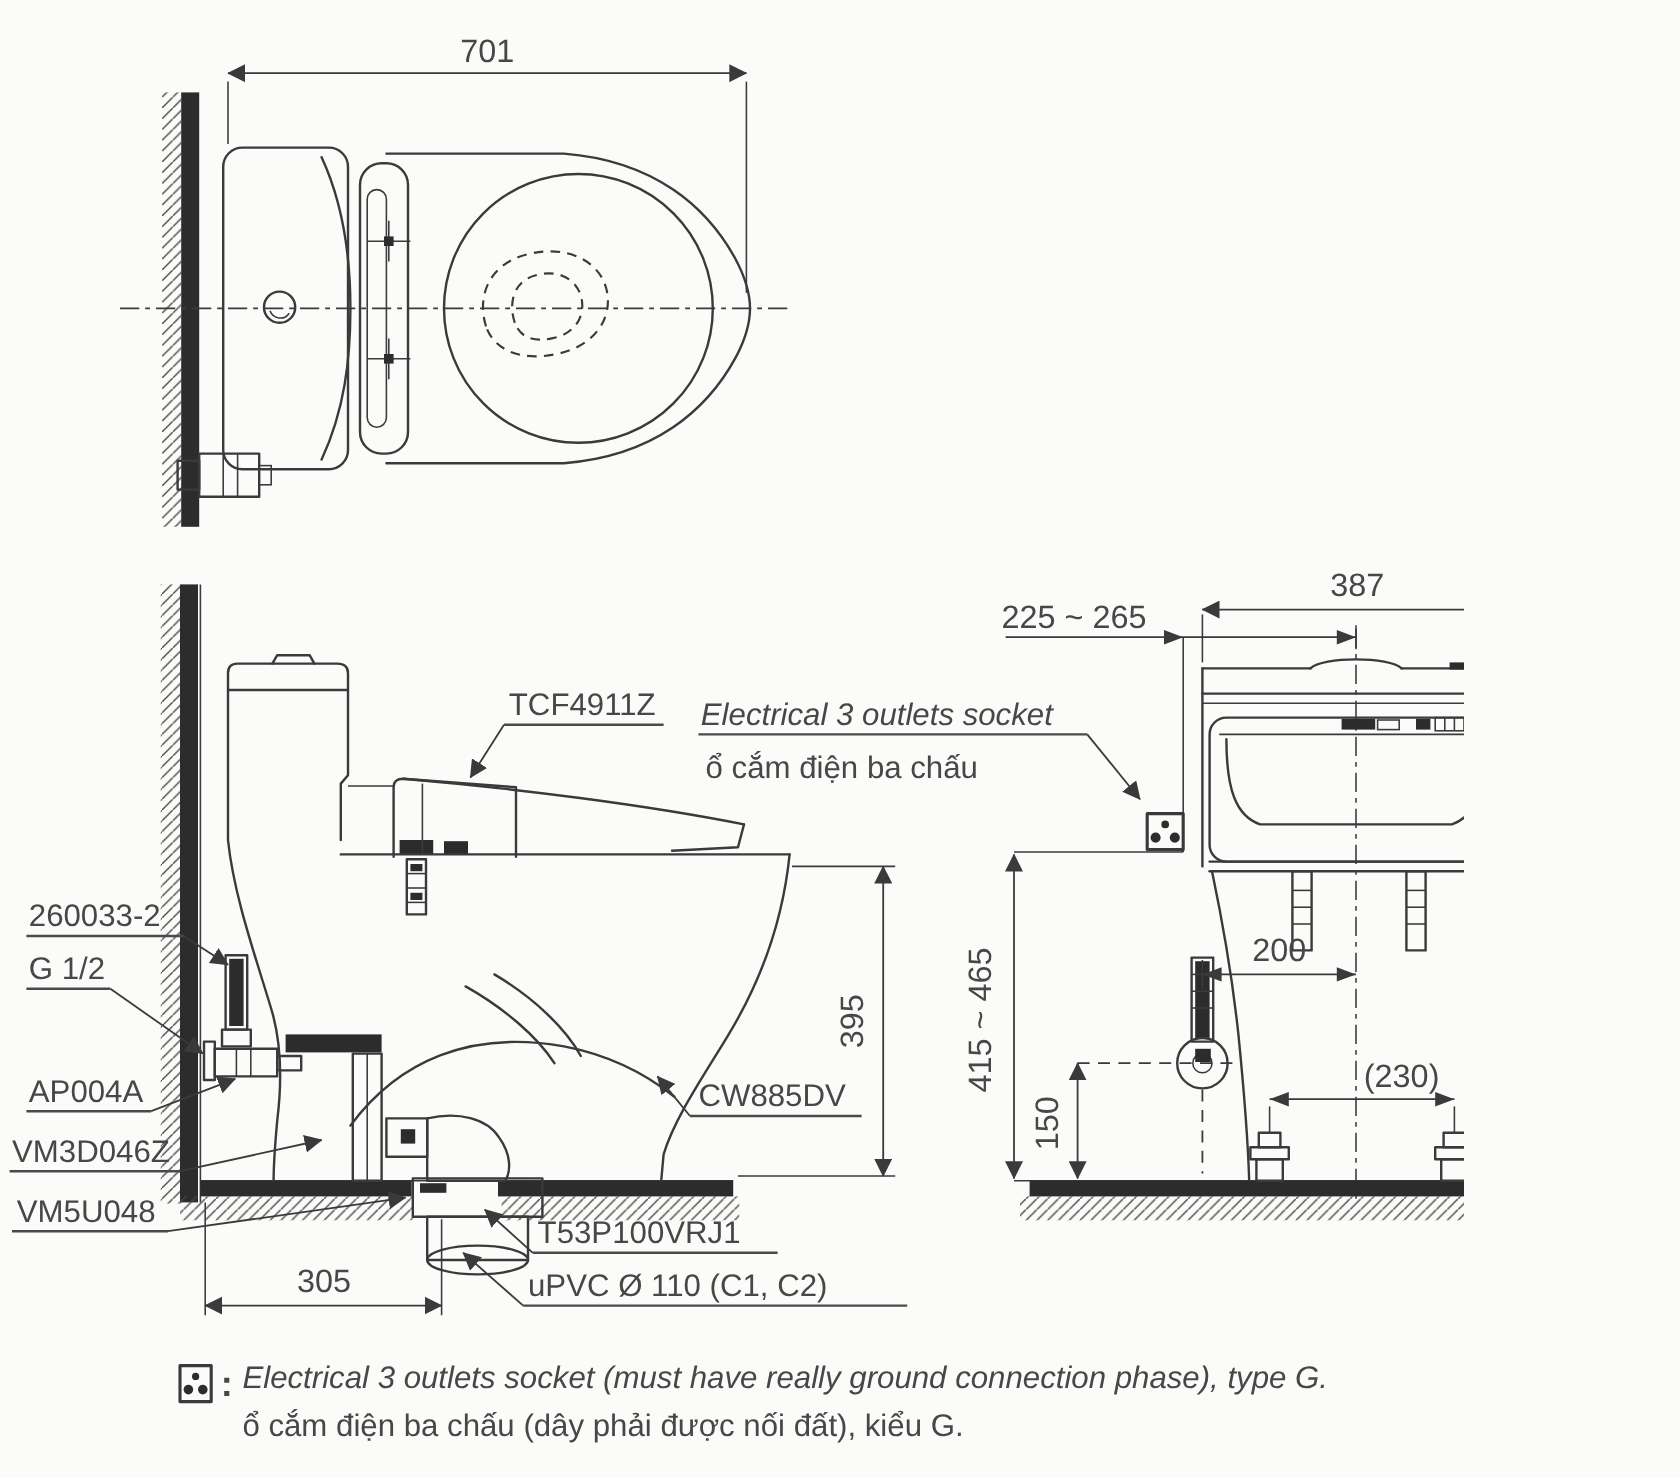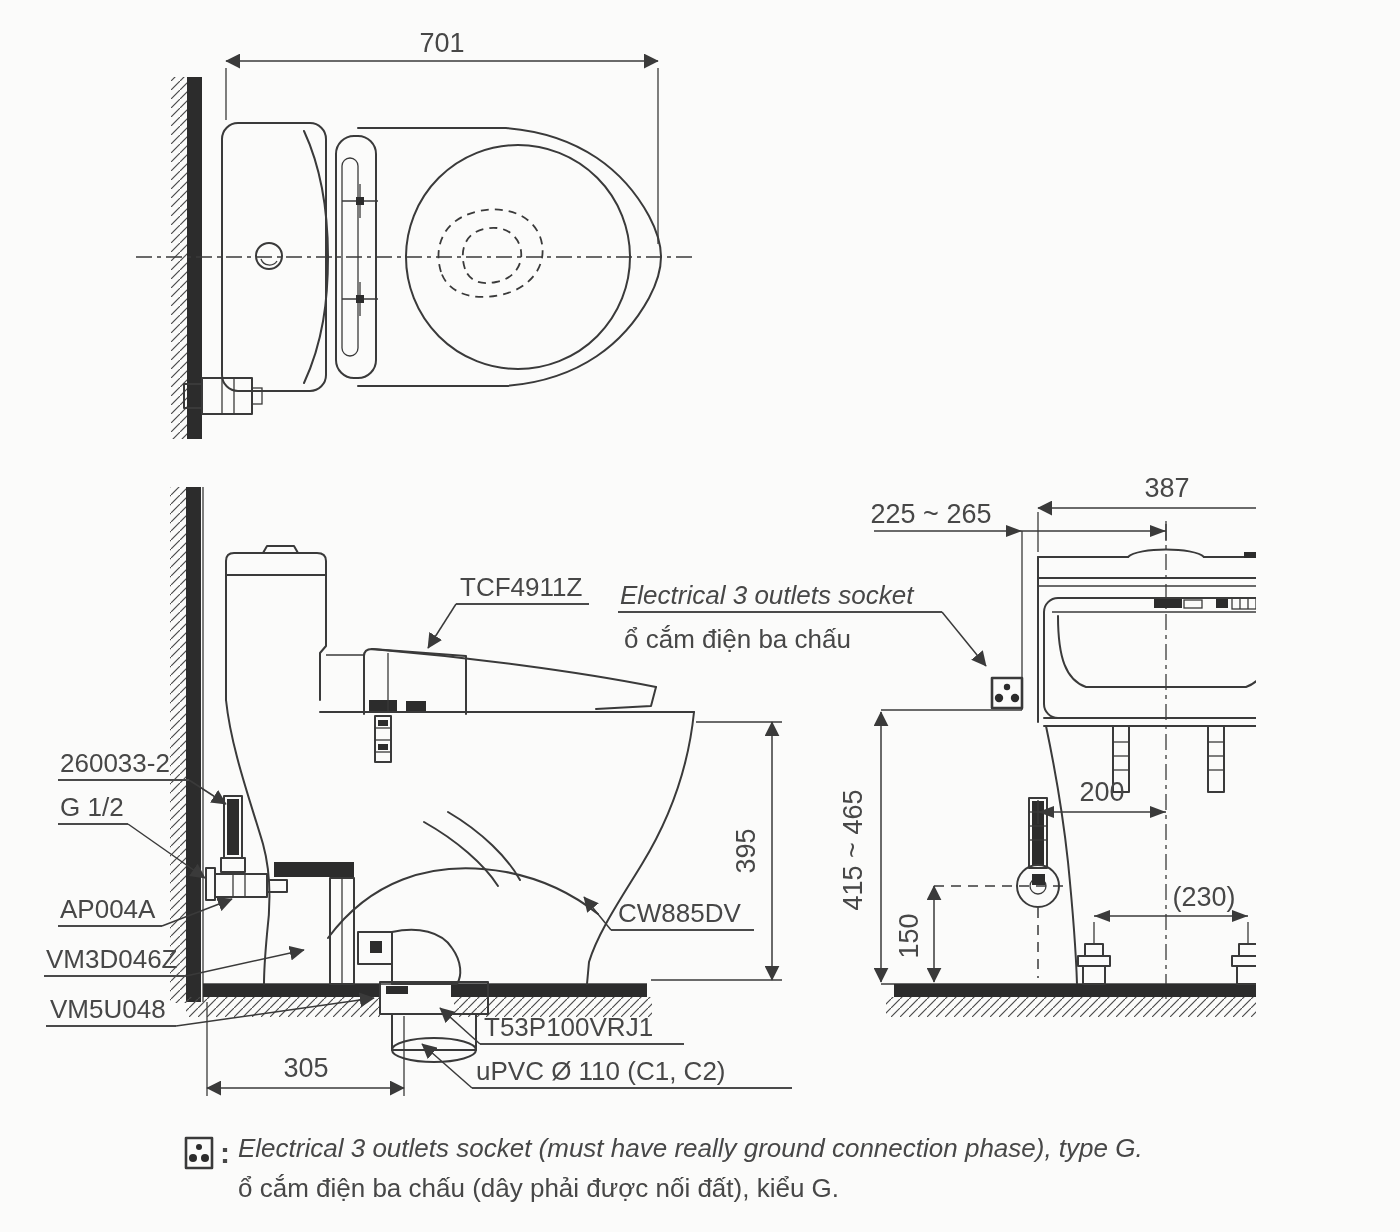--- a/index.html
+++ b/index.html
@@ -1,16 +1,16 @@
 <!DOCTYPE html>
 <html><head>
 <meta charset="utf-8">
 <style>
   html,body{margin:0;padding:0;background:#fbfbfa;}
-  #stage{position:relative;width:1220px;height:1232px;background:#fbfbfa;overflow:hidden;padding-left:36px;}
+  #stage{position:relative;width:1220px;height:1232px;background:#fbfbfa;overflow:hidden;}
   svg{display:block}
   .ln{fill:none;stroke:#3a3a3a;stroke-width:2;stroke-linecap:round;stroke-linejoin:round}
   .lnh{fill:none;stroke:#3a3a3a;stroke-width:2.6;stroke-linecap:round;stroke-linejoin:round}
   .thin{fill:none;stroke:#3a3a3a;stroke-width:1.3}
   .dim{fill:none;stroke:#3a3a3a;stroke-width:1.5}
   .dark{fill:#2c2c2c;stroke:none}
   .cl{fill:none;stroke:#3a3a3a;stroke-width:1.3;stroke-dasharray:16 5 4 5}
   .dash{fill:none;stroke:#3a3a3a;stroke-width:1.8;stroke-dasharray:8 6}
   .dashl{fill:none;stroke:#3a3a3a;stroke-width:1.5;stroke-dasharray:10 7}
   text{fill:#474747;font-family:"Liberation Sans",sans-serif;font-size:26px}

